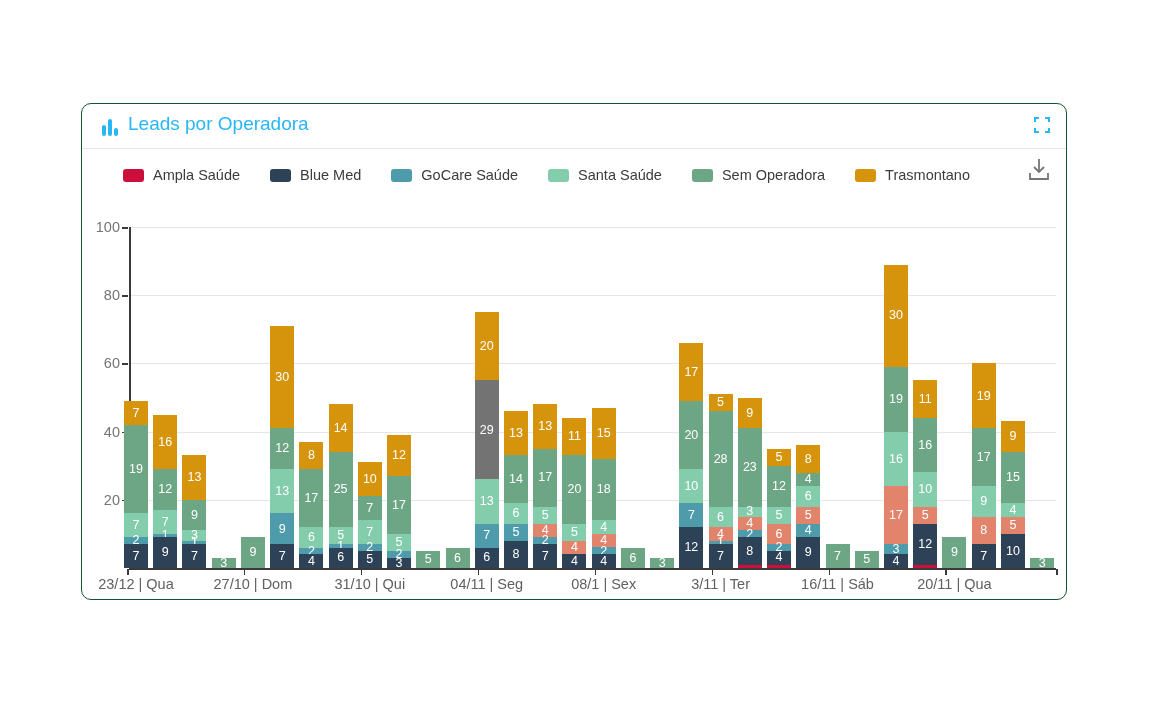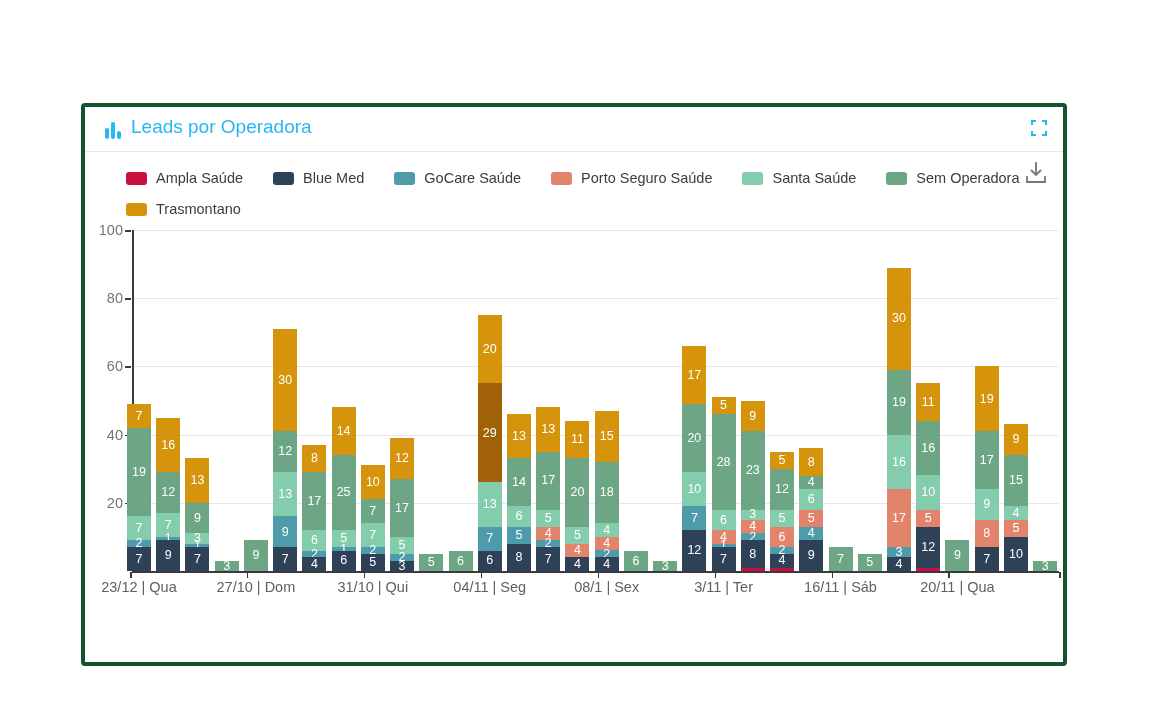--- a/index.html
+++ b/index.html
@@ -1,18 +1,18 @@
 <!DOCTYPE html>
 <html><head>
 <meta charset="utf-8">
 <style>
   html,body{margin:0;padding:0;background:#ffffff;width:1159px;height:707px;
     font-family:"Liberation Sans",sans-serif;-webkit-font-smoothing:antialiased;}
-  .card{position:absolute;left:81px;top:103px;width:986px;height:563px;
-    background:#fff;border:4px solid #14532d;border-radius:4px;box-sizing:border-box;}
+  .card{position:absolute;left:81px;top:103px;width:986px;height:497px;
+    background:#fff;border:1px solid #14532d;border-radius:10px;box-sizing:border-box;}
   .card-header{position:relative;height:44px;border-bottom:1px solid #e8e8e8;}
   .title-icon{position:absolute;left:20px;top:12px;width:18px;height:20px;display:flex;
     align-items:flex-end;gap:2px;}
   .title-icon i{display:block;width:4px;border-radius:2px;background:#29b6f6;}
   .card-title{position:absolute;left:46px;top:9px;font-size:19px;color:#29b6f6;}
   .fs-icon{position:absolute;right:16px;top:13px;width:16px;height:16px;cursor:pointer;}
   .card-body{position:relative;height:451px;}
   .legend{display:flex;flex-wrap:wrap;align-items:center;column-gap:30px;row-gap:9px;
     padding:15px 0 0 41px;width:920px;}
   .legend-item{display:flex;align-items:center;gap:9px;cursor:pointer;height:22px;}
@@ -60,24 +60,20 @@
         </div>
         <div class="legend-item">
           <span class="legend-swatch" style="background: rgb(45, 66, 87);"></span>
           <span class="legend-label">Blue Med</span>
         </div>
         <div class="legend-item">
           <span class="legend-swatch" style="background: rgb(77, 155, 171);"></span>
           <span class="legend-label">GoCare Saúde</span>
         </div>
         <div class="legend-item">
-          <span class="legend-swatch" style="background: rgb(226, 132, 108);"></span>
-          <span class="legend-label">Porto Seguro Saúde</span>
-        </div>
-        <div class="legend-item">
           <span class="legend-swatch" style="background: rgb(131, 205, 172);"></span>
           <span class="legend-label">Santa Saúde</span>
         </div>
         <div class="legend-item">
           <span class="legend-swatch" style="background: rgb(108, 166, 133);"></span>
           <span class="legend-label">Sem Operadora</span>
         </div>
         <div class="legend-item">
           <span class="legend-swatch" style="background: rgb(214, 148, 13);"></span>
           <span class="legend-label">Trasmontano</span>
@@ -278,21 +274,21 @@
         </div>
         <div class="bar" style="left: 363.53px; top: 398.54px; height: 20.46px;">
           <div class="seg" style="height: 20.46px; background: rgb(108, 166, 133);">
             <span>6</span>
           </div>
         </div>
         <div class="bar" style="left: 392.76px; top: 163.25px; height: 255.75px;">
           <div class="seg" style="height: 68.2px; background: rgb(214, 148, 13);">
             <span>20</span>
           </div>
-          <div class="seg" style="height: 98.89px; background: #a16207;">
+          <div class="seg" style="height: 98.89px; background: #737373;">
             <span>29</span>
           </div>
           <div class="seg" style="height: 44.33px; background: rgb(131, 205, 172);">
             <span>13</span>
           </div>
           <div class="seg" style="height: 23.87px; background: rgb(77, 155, 171);">
             <span>7</span>
           </div>
           <div class="seg" style="height: 20.46px; background: rgb(45, 66, 87);">
             <span>6</span>

